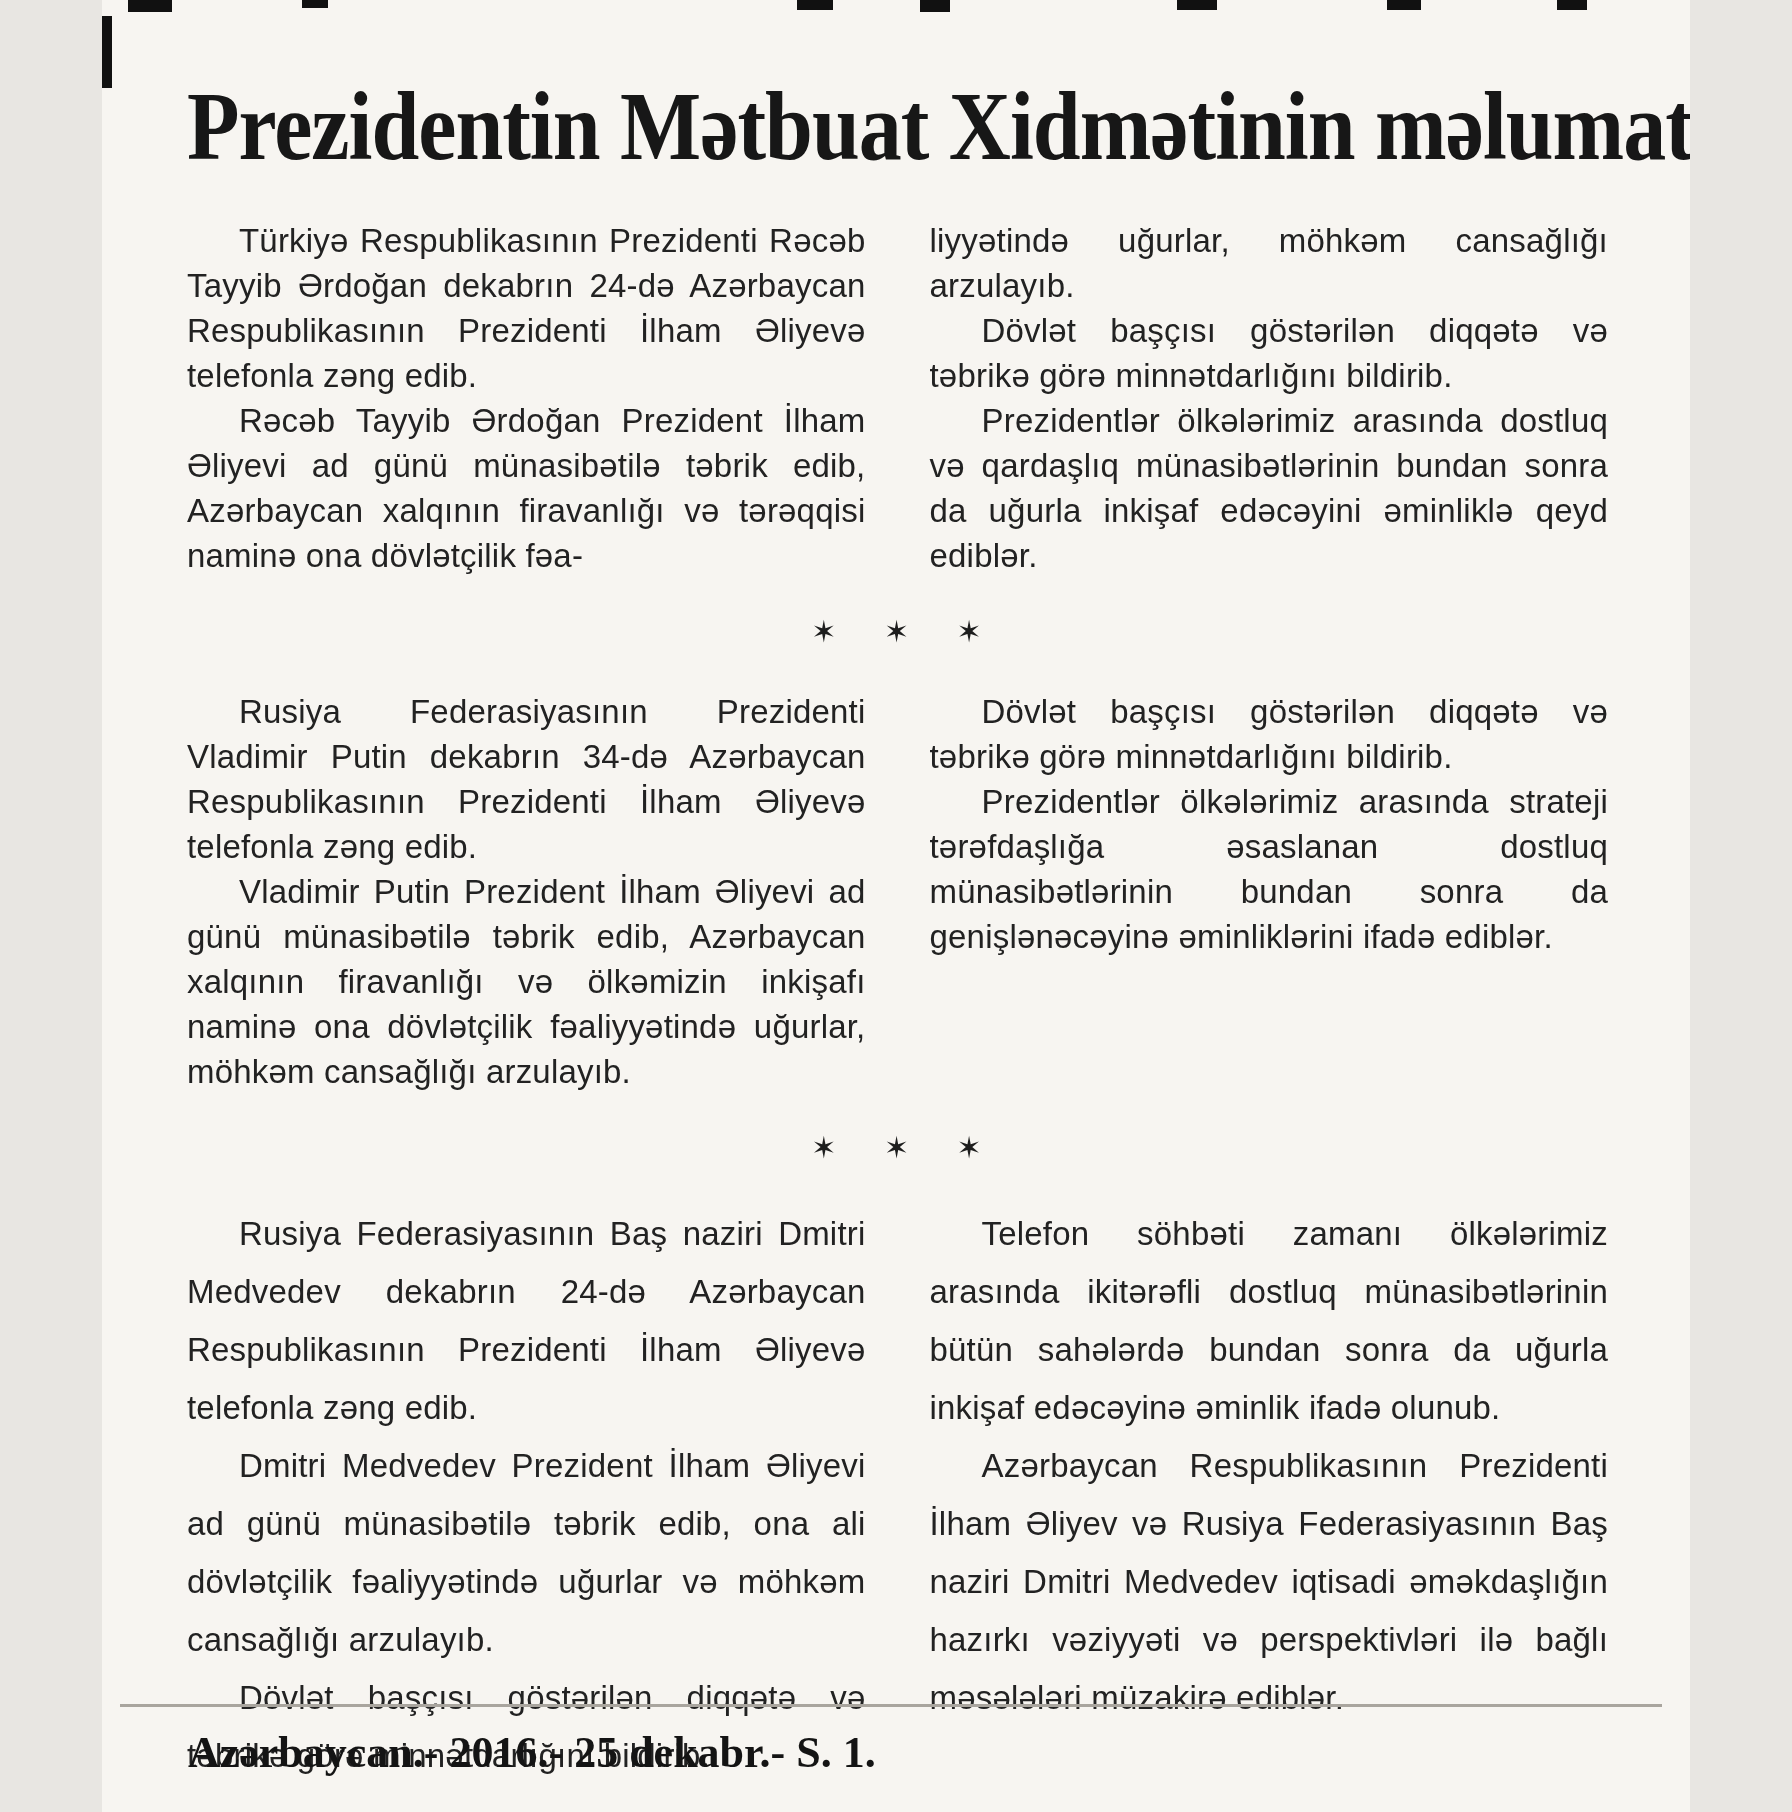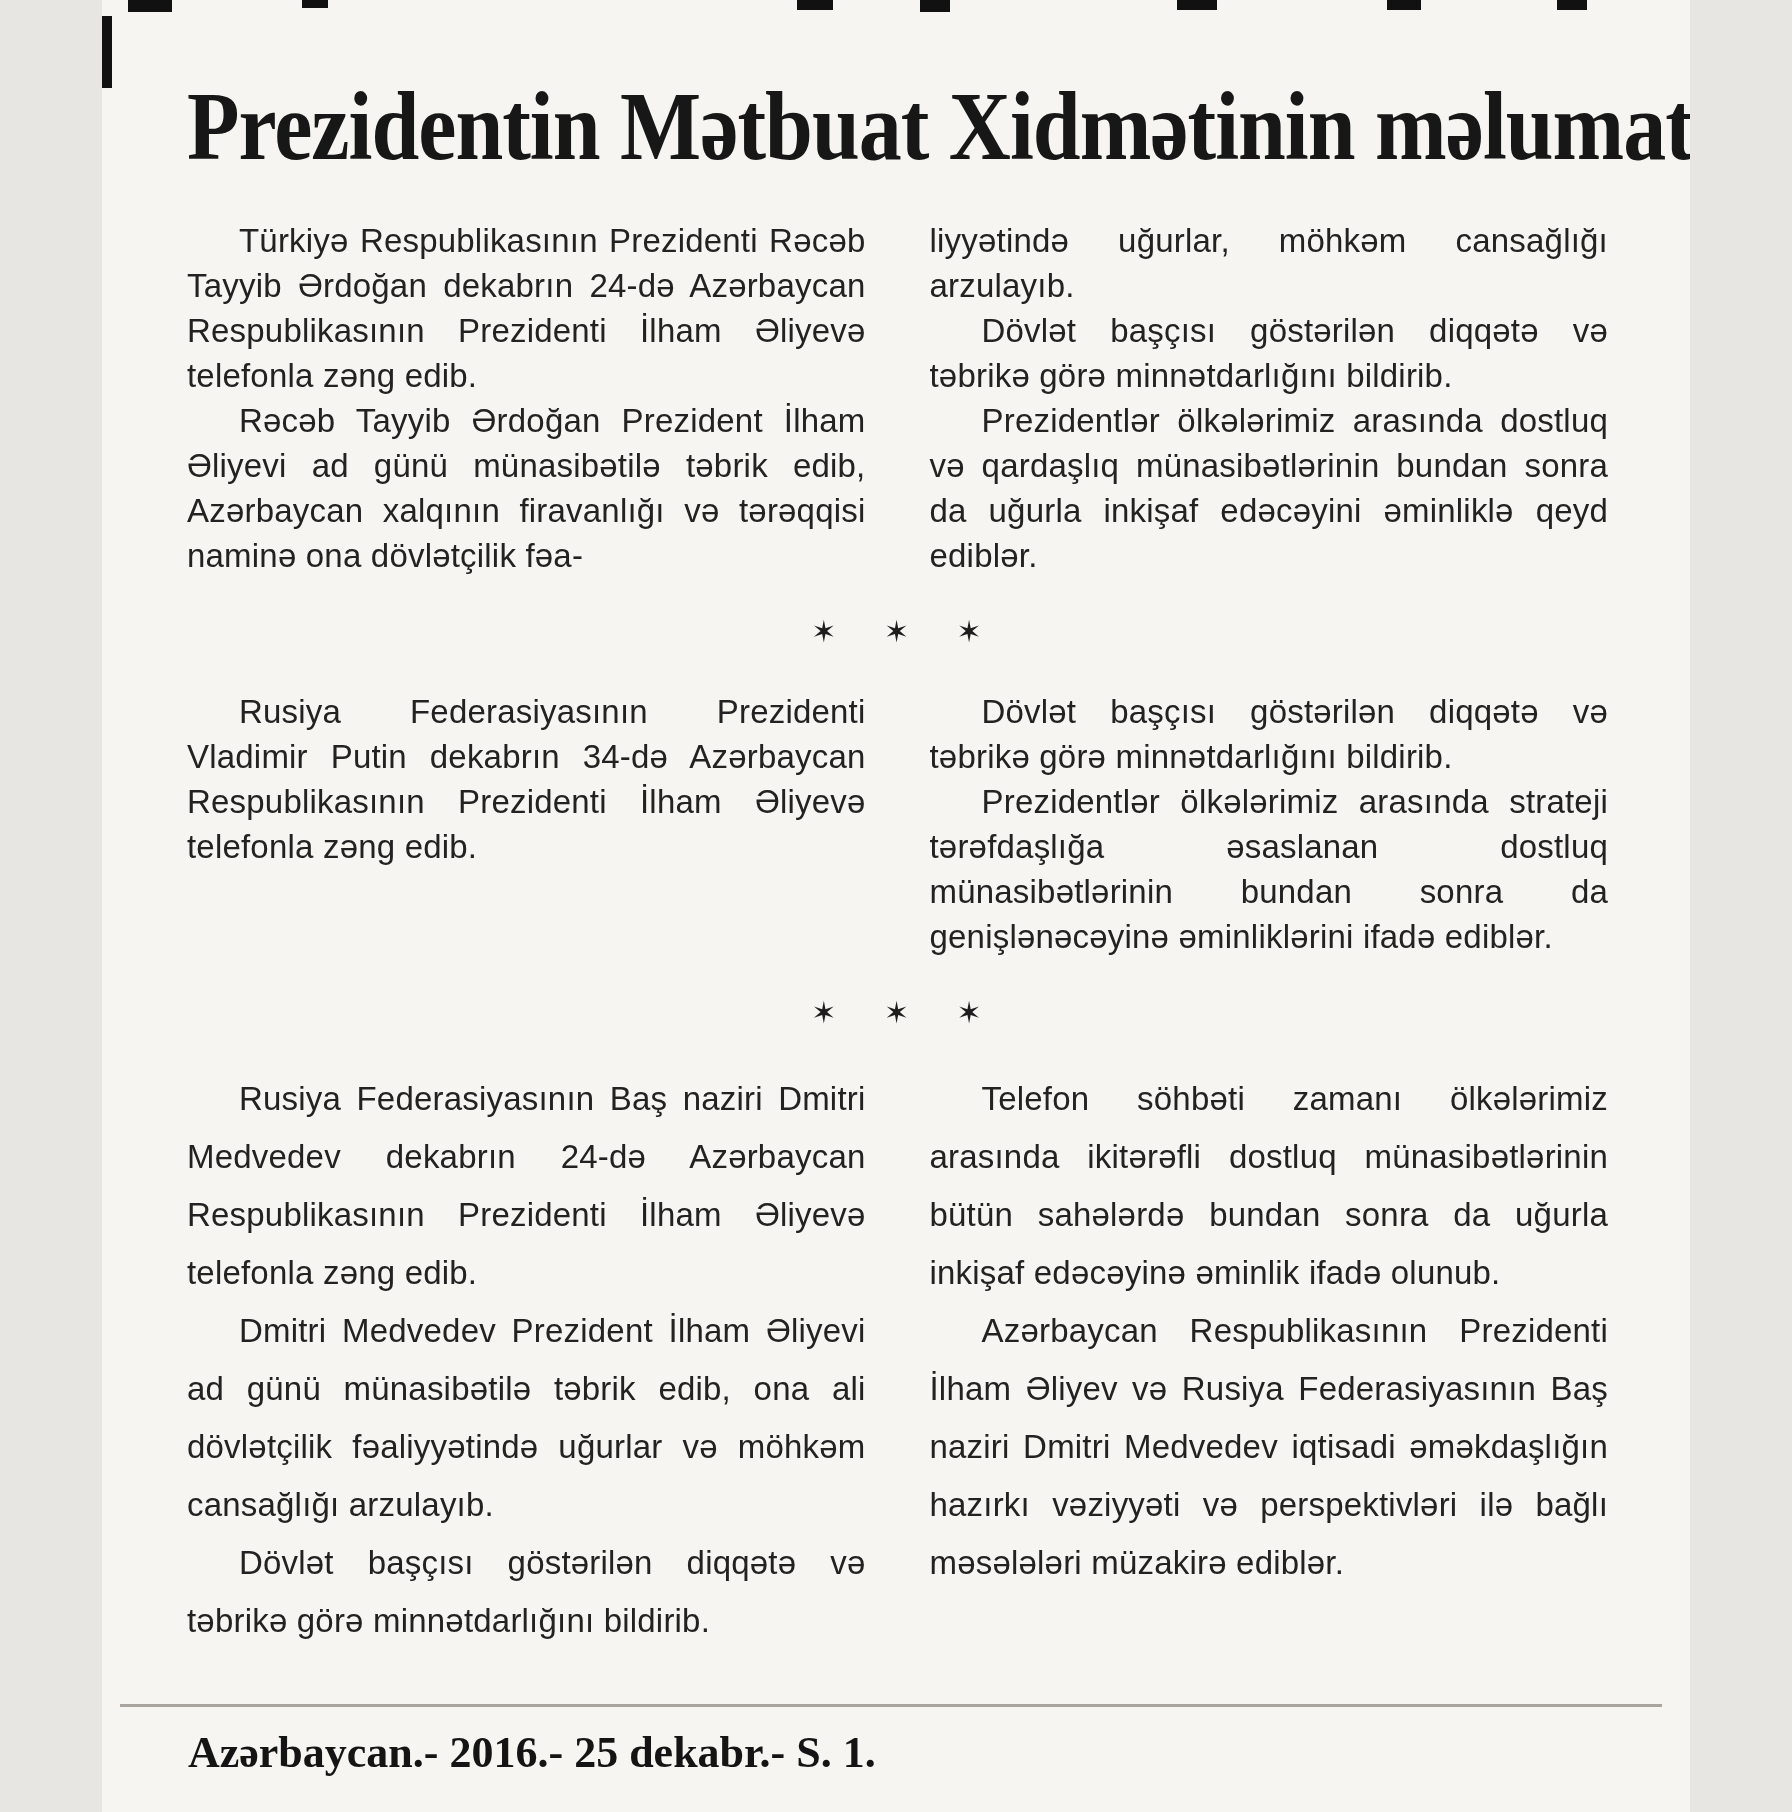--- a/index.html
+++ b/index.html
@@ -101,20 +101,21 @@
       <p>Dövlət başçısı göstərilən diqqətə və təbrikə görə minnətdarlığını bildirib.</p>
       <p>Prezidentlər ölkələrimiz arasında dostluq və qardaşlıq münasibətlərinin bundan sonra da uğurla inkişaf edəcəyini əminliklə qeyd ediblər.</p>
     </div>
   </div>
 
   <div class="stars">✶ ✶ ✶</div>
 
   <div class="section">
     <div class="col">
       <p>Rusiya Federasiyasının Prezidenti Vladimir Putin dekabrın 34-də Azərbaycan Respublikasının Prezidenti İlham Əliyevə telefonla zəng edib.</p>
+      <p>Vladimir Putin Prezident İlham Əliyevi ad günü münasibətilə təbrik edib, Azərbaycan xalqının firavanlığı və ölkəmizin inkişafı naminə ona dövlətçilik fəaliyyətində uğurlar, möhkəm cansağlığı arzulayıb.</p>
     </div>
     <div class="col">
       <p>Dövlət başçısı göstərilən diqqətə və təbrikə görə minnətdarlığını bildirib.</p>
       <p>Prezidentlər ölkələrimiz arasında strateji tərəfdaşlığa əsaslanan dostluq münasibətlərinin bundan sonra da genişlənəcəyinə əminliklərini ifadə ediblər.</p>
     </div>
   </div>
 
   <div class="stars">✶ ✶ ✶</div>
 
   <div class="section airy">

